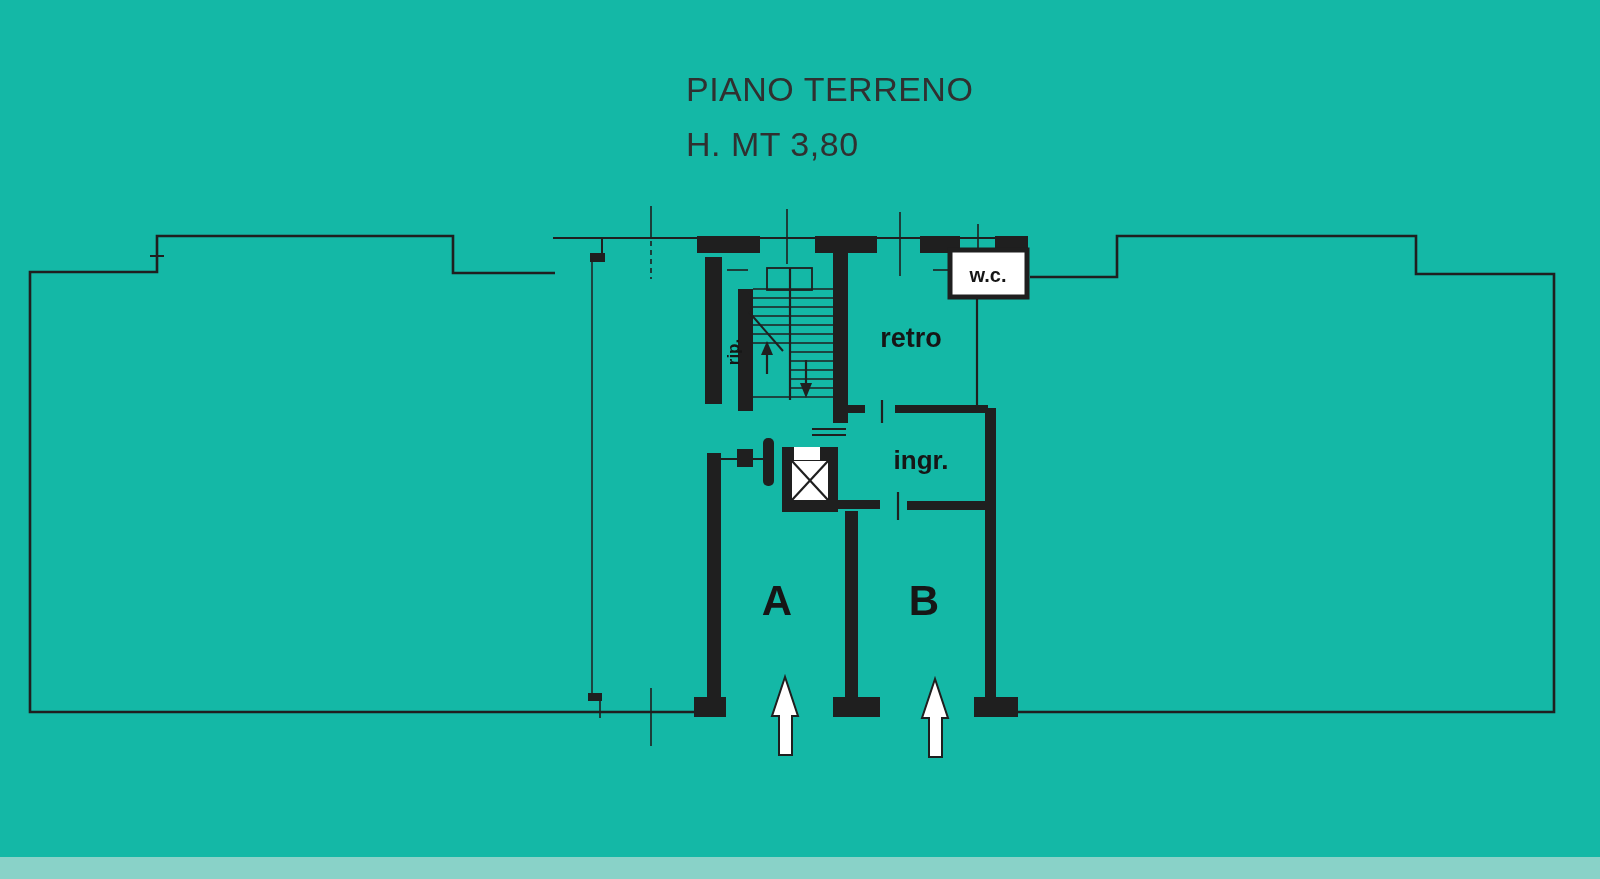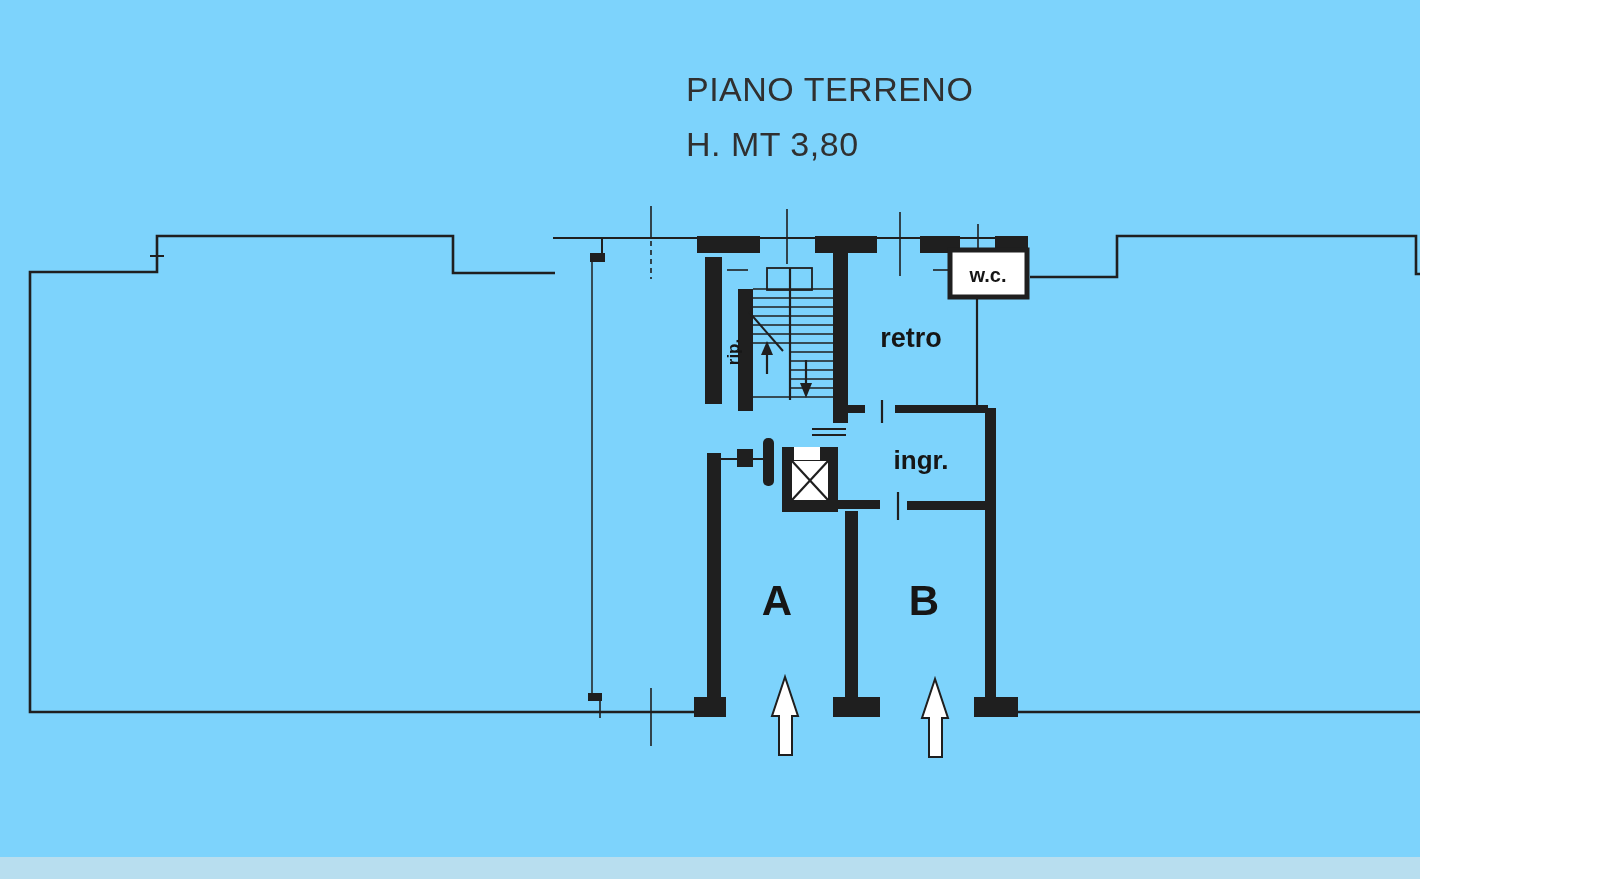--- a/index.html
+++ b/index.html
@@ -1,19 +1,19 @@
 <!DOCTYPE html>
 <html><head>
 <meta charset="utf-8">
 <style>
   html,body{margin:0;padding:0;background:#ffffff;}
   .stage{
     position:relative;
-    width:1420px;height:879px;
-    background:#7dd3fc;
+    width:1600px;height:879px;
+    background:#14b8a6;
     font-family:"Liberation Sans", sans-serif;
     overflow:hidden;
   }
   .stage svg{position:absolute;left:0;top:0;}
   .wall{stroke:#1f1f1f;fill:none;}
   .fillwall{fill:#1f1f1f;stroke:none;}
   text{fill:#161616;}
   .title-text{fill:#303030;letter-spacing:0.5px;font-weight:400;}
   .room-label{font-weight:600;}
 </style>

